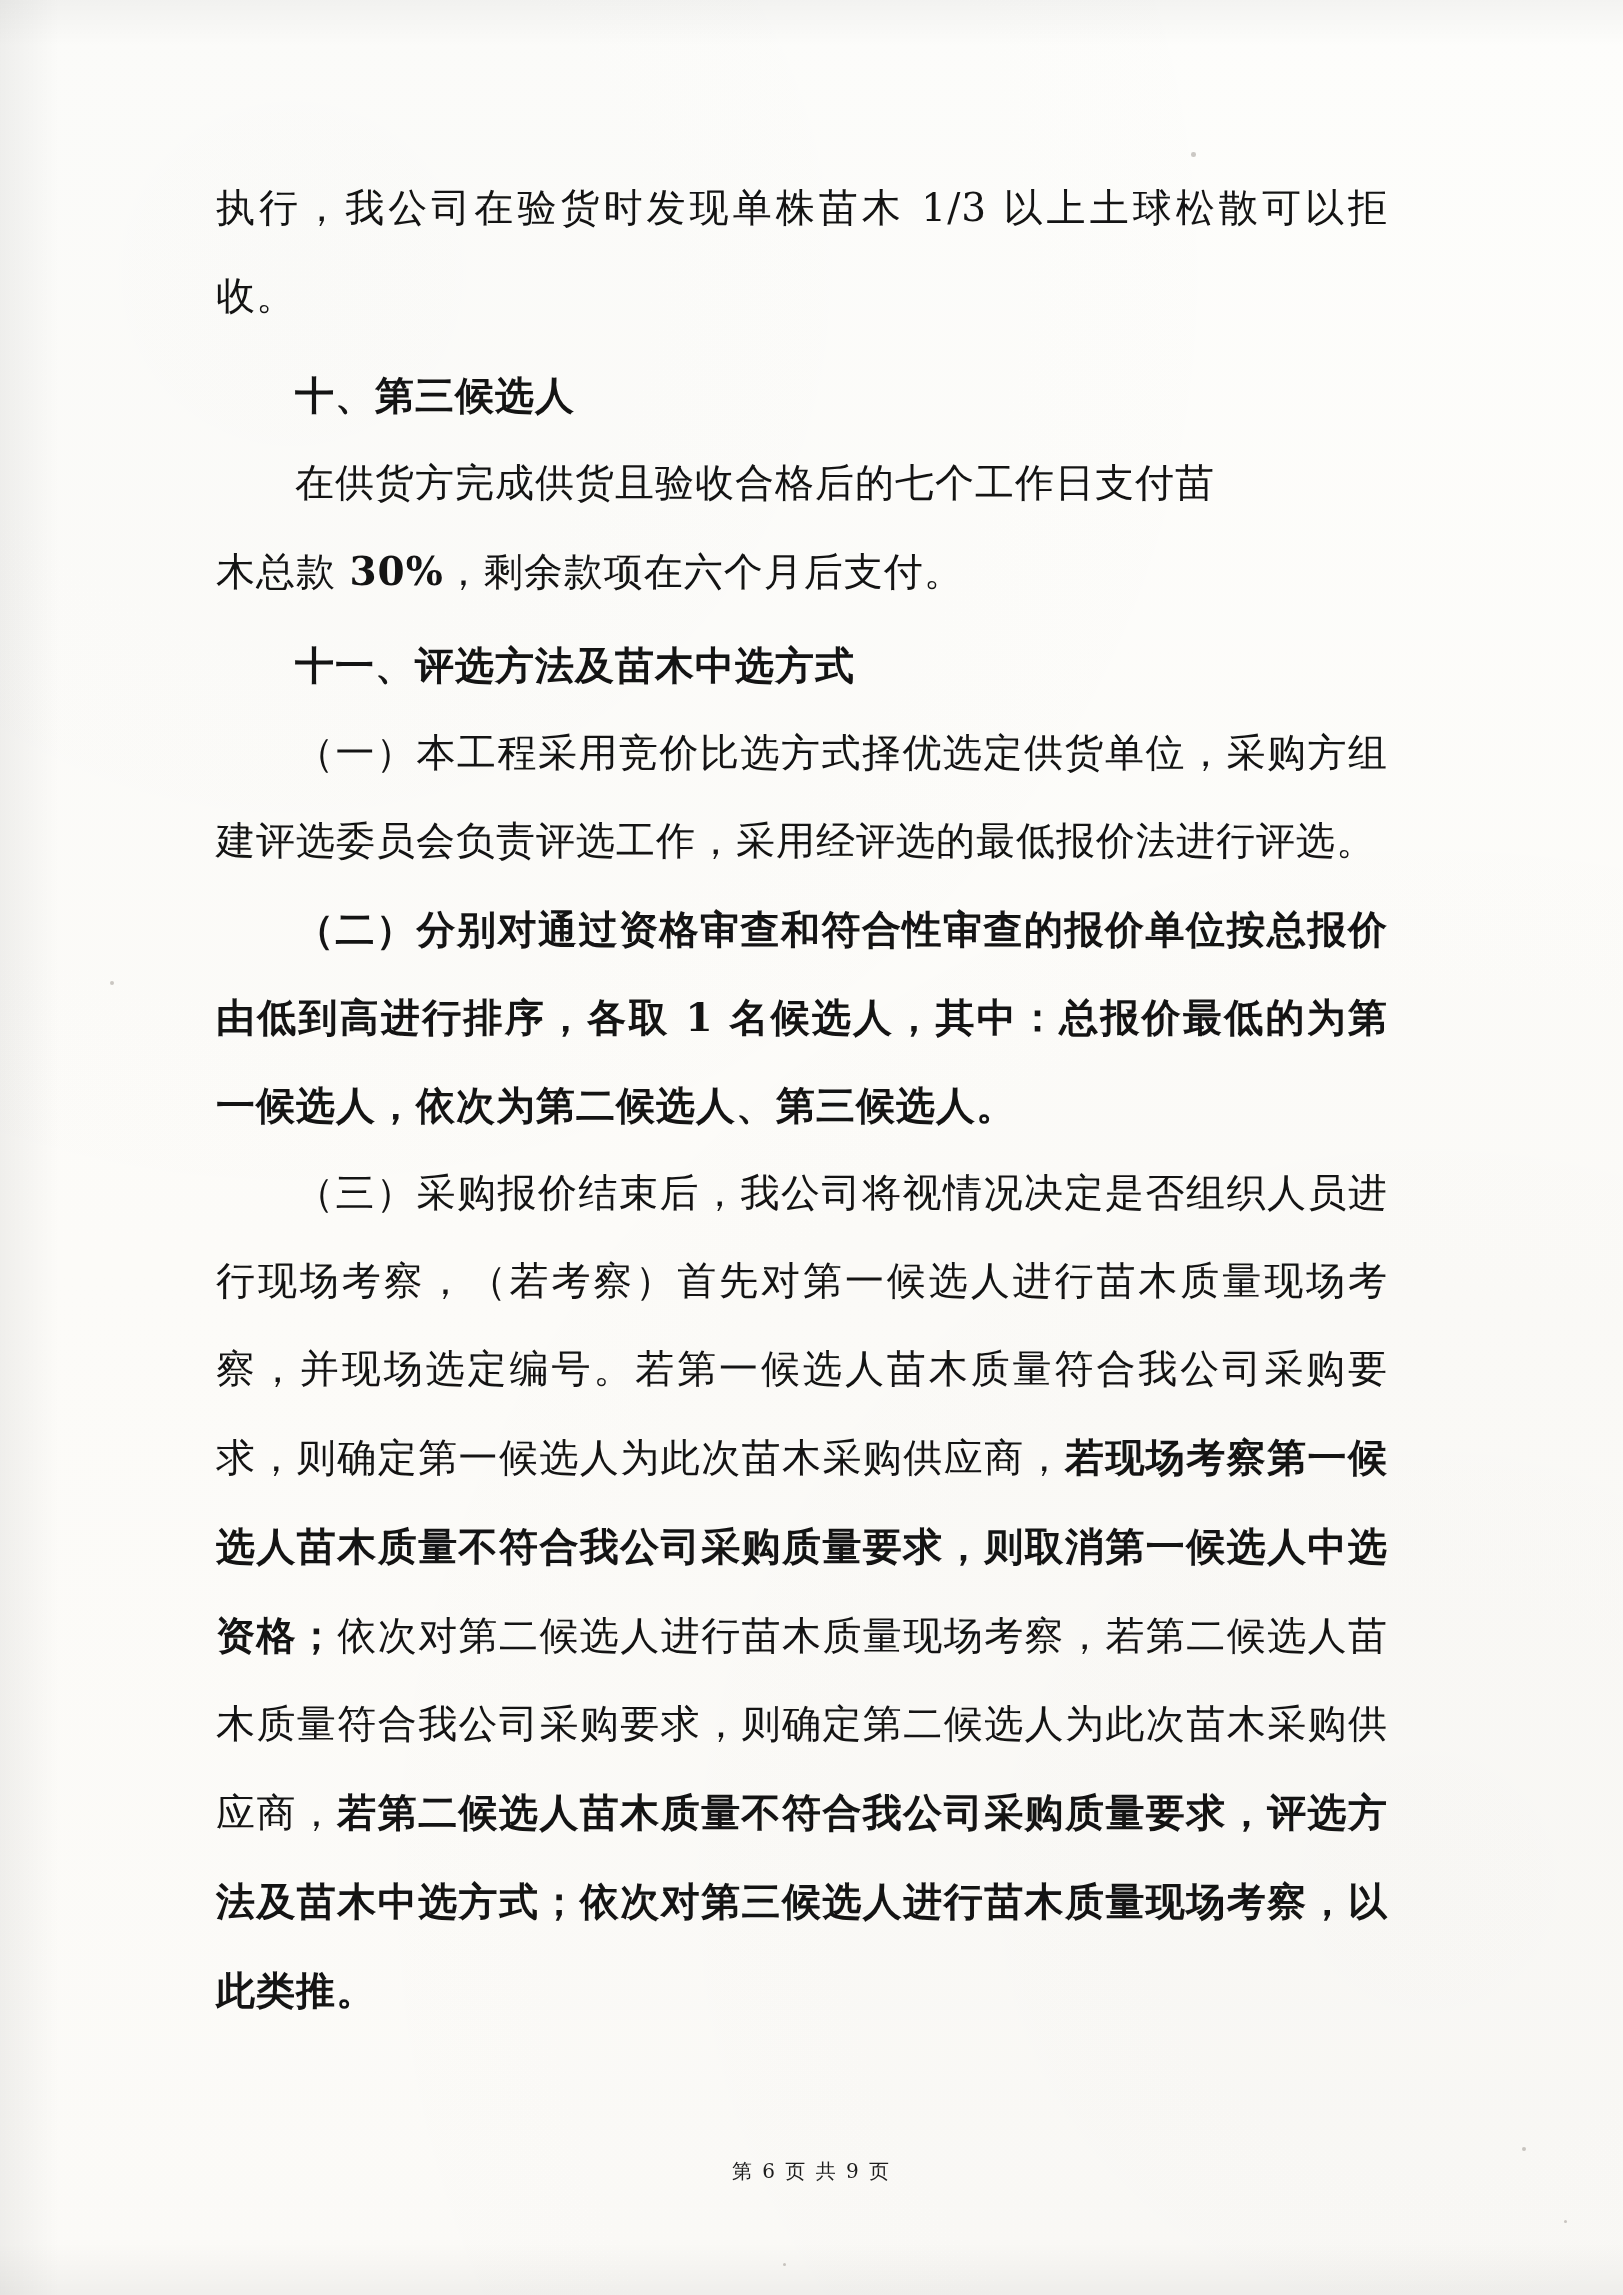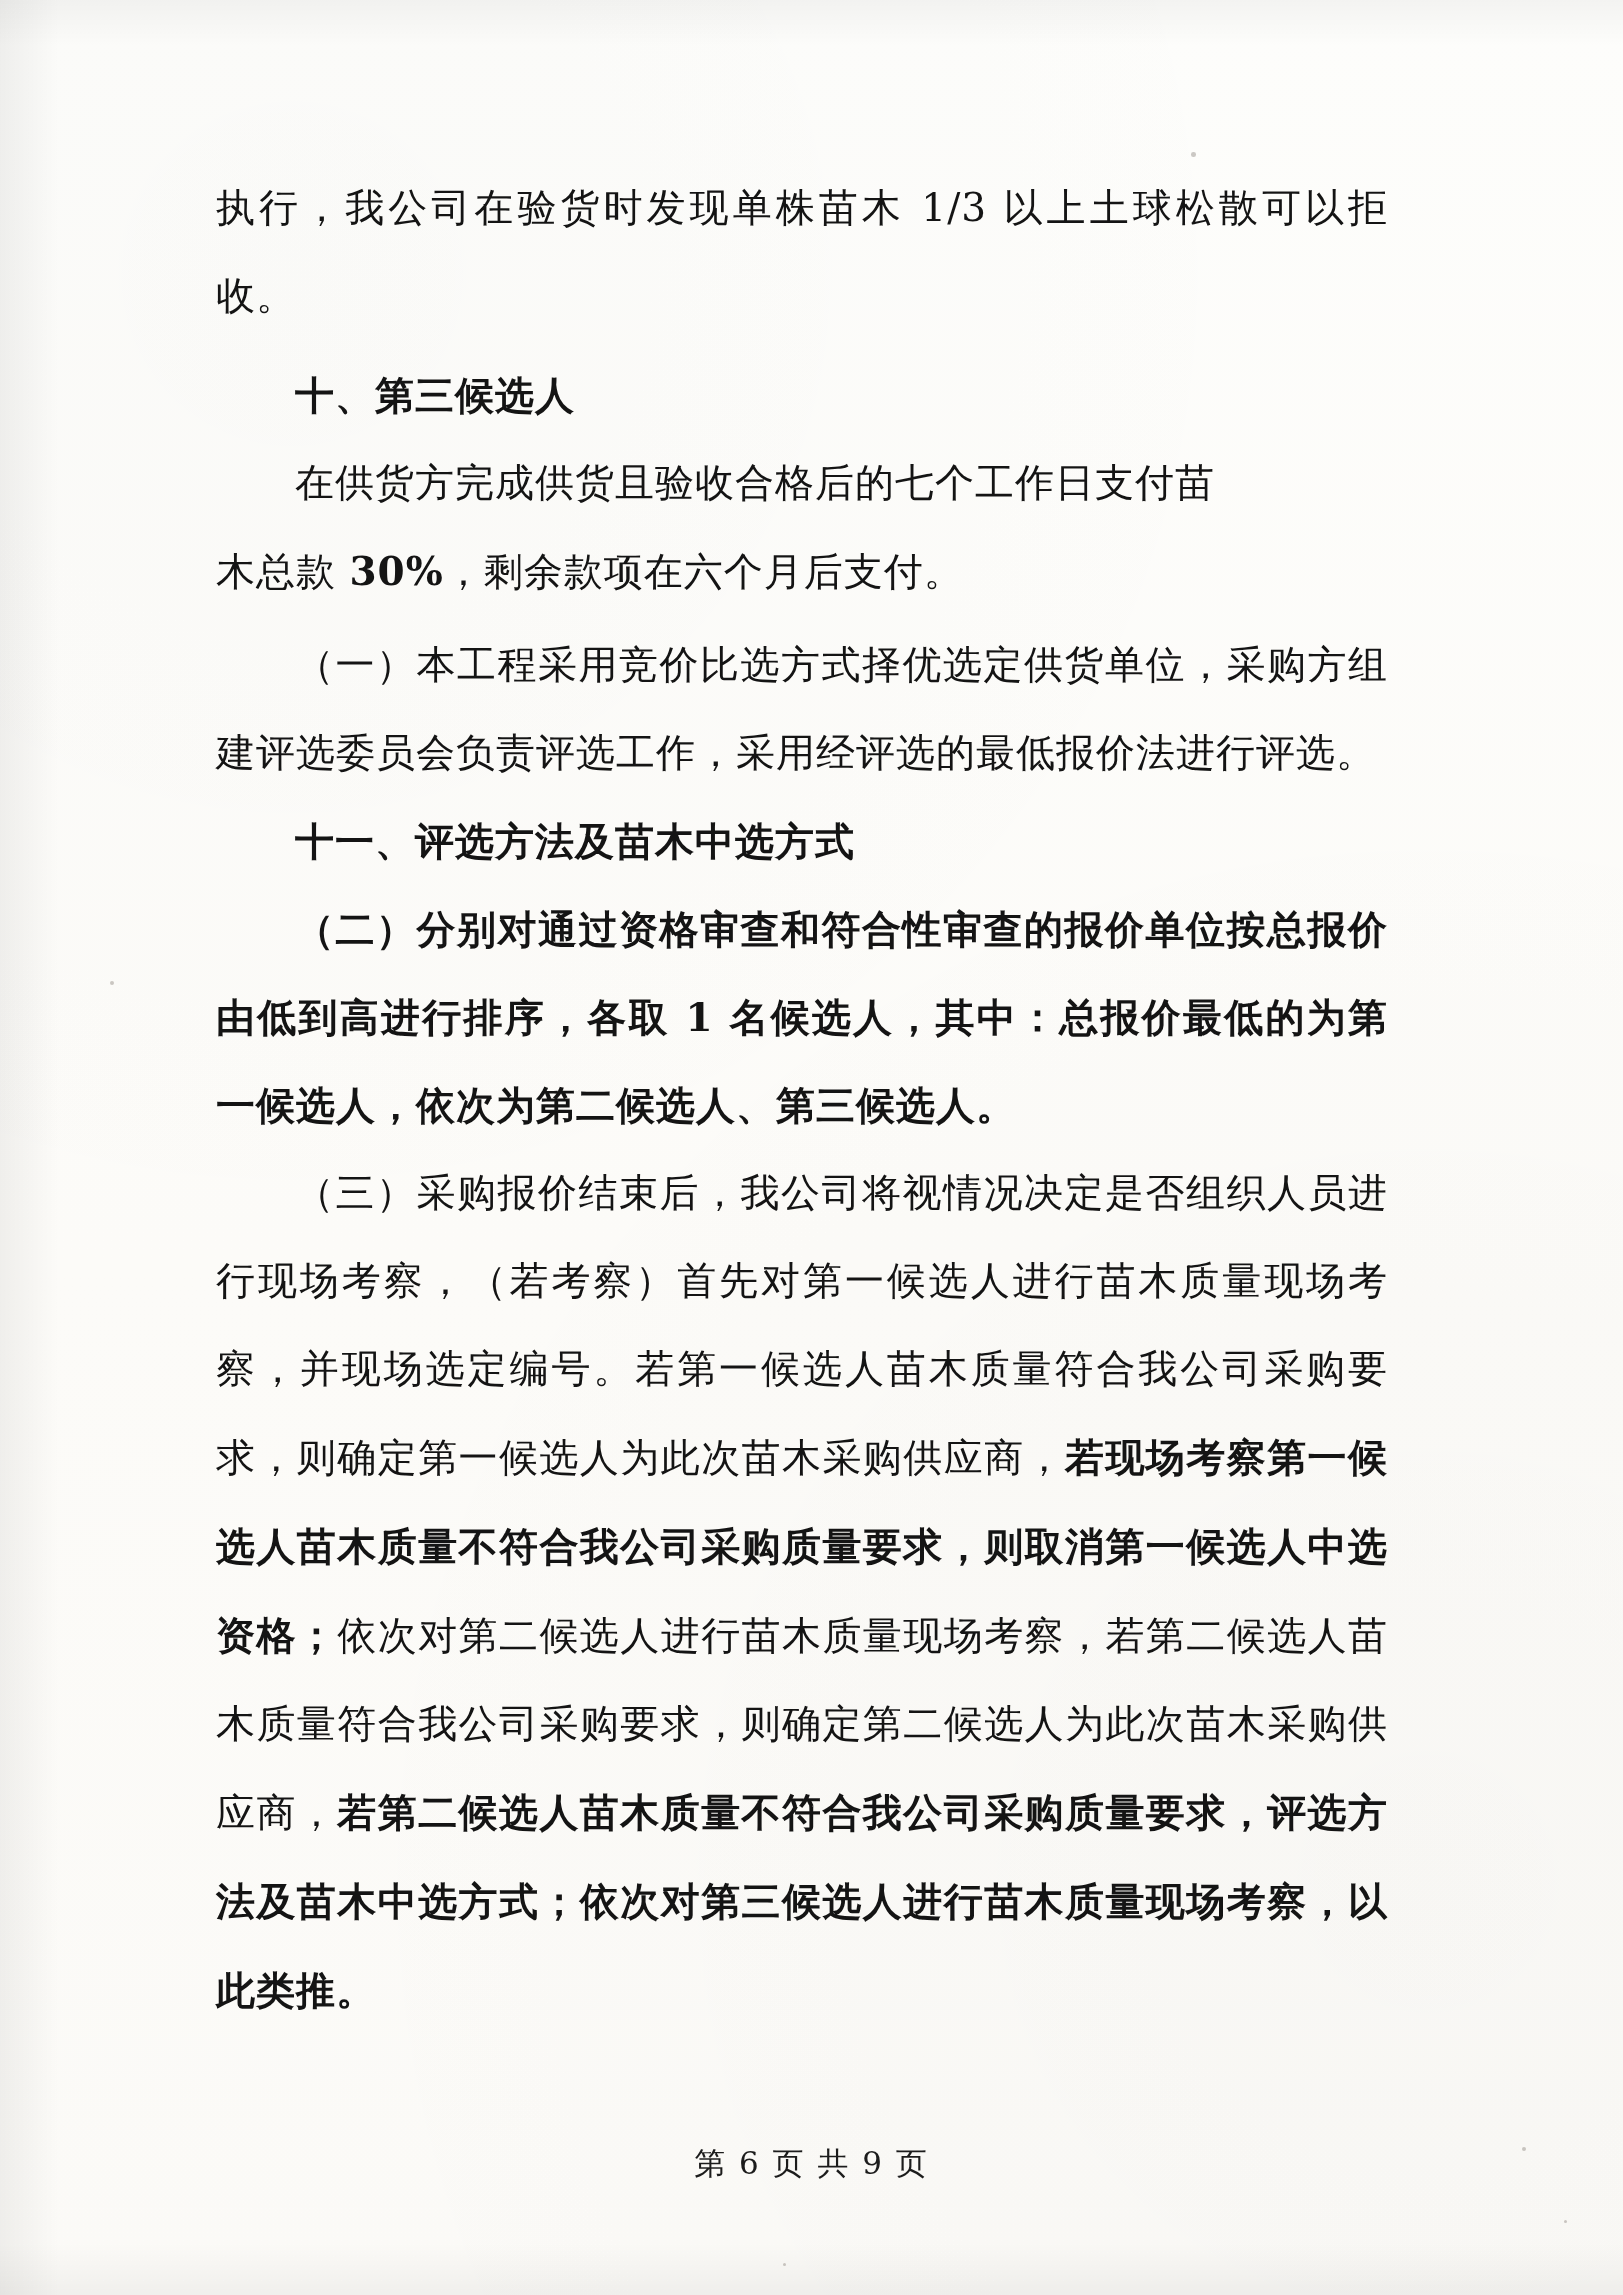--- a/index.html
+++ b/index.html
@@ -84,21 +84,21 @@
 
   .gap-sm { height: 5.2px; }
   .gap-md { height: 10.5px; }
 
   .footer {
     position: absolute;
     left: 0;
     right: 0;
     bottom: 110px;
     text-align: center;
-    font-size: 31px;
+    font-size: 20px;
     letter-spacing: 2px;
     color: #1c1c1c;
     font-family: "DejaVu Serif", "Liberation Serif", serif;
   }
 </style>
 </head>
 <body>
 
 <div class="page">
   <div class="edge-shadow-left"></div>
@@ -116,23 +116,23 @@
     <p class="para">执行，我公司在验货时发现单株苗木 1/3 以上土球松散可以拒收。</p>
 
     <div class="gap-md"></div>
 
     <p class="para heading">十、第三候选人</p>
 
     <p class="para indent"><span>在供货方完成供货且验收合格后的七个工作日支付苗</span><br><span>木总款 <span class="bold">30%</span>，剩余款项在六个月后支付。</span></p>
 
     <div class="gap-sm"></div>
 
+    <p class="para heading">十一、评选方法及苗木中选方式</p>
+
     <p class="para indent">（一）本工程采用竞价比选方式择优选定供货单位，采购方组建评选委员会负责评选工作，采用经评选的最低报价法进行评选。</p>
-
-    <p class="para heading">十一、评选方法及苗木中选方式</p>
 
     <p class="para indent bold">（二）分别对通过资格审查和符合性审查的报价单位按总报价由低到高进行排序，各取 1 名候选人，其中：总报价最低的为第一候选人，依次为第二候选人、第三候选人。</p>
 
     <p class="para indent">
       <span>（三）采购报价结束后，我公司将视情况决定是否组织人员进行现场考察，（若考察）首先对第一候选人进行苗木质量现场考察，并现场选定编号。若第一候选人苗木质量符合我公司采购要求，则确定第一候选人为此次苗木采购供应商，</span><span class="bold">若现场考察第一候选人苗木质量不符合我公司采购质量要求，则取消第一候选人中选资格；</span><span>依次对第二候选人进行苗木质量现场考察，若第二候选人苗木质量符合我公司采购要求，则确定第二候选人为此次苗木采购供应商，</span><span class="bold">若第二候选人苗木质量不符合我公司采购质量要求，评选方法及苗木中选方式；</span><span class="bold">依次对第三候选人进行苗木质量现场考察，以此类推。</span>
     </p>
 
   </div>
 
   <div class="footer">第 6 页 共 9 页</div>

